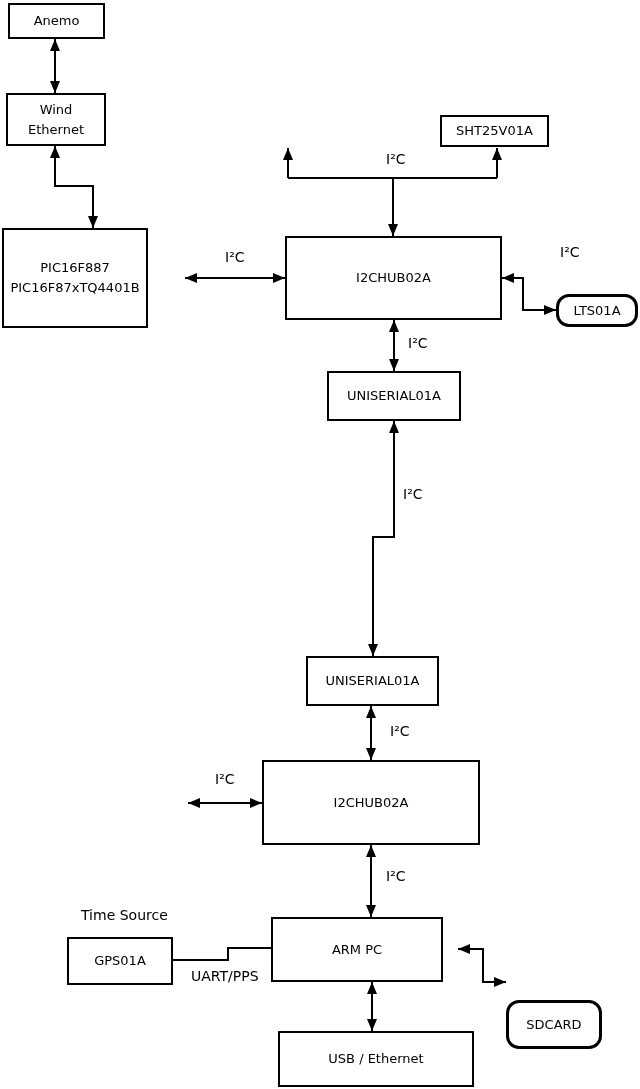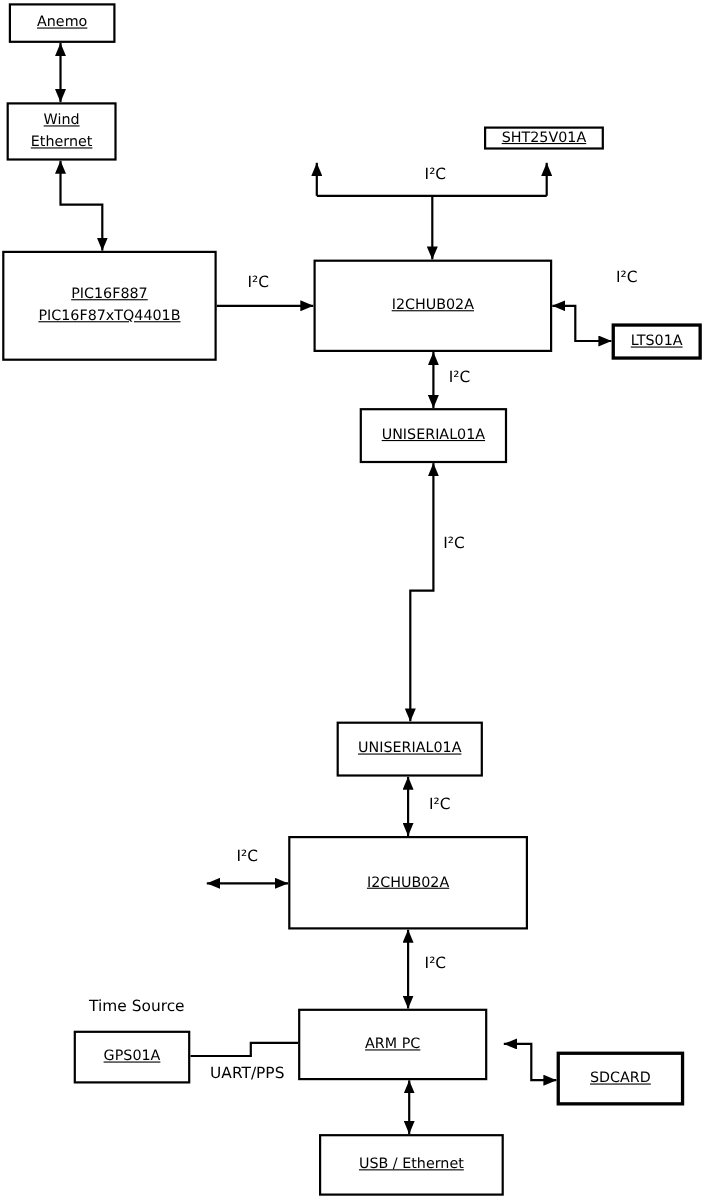--- a/index.html
+++ b/index.html
@@ -18,23 +18,22 @@
     background:#ffffff;
     border:2px solid #000;
     display:flex;
     flex-direction:column;
     align-items:center;
     justify-content:center;
     text-align:center;
     font-size:13px;
     line-height:20px;
     white-space:nowrap;
-    text-decoration:underline;
   }
-  .node.thick{border-width:3px;}
+  .node.thick{border-width:3px;border-radius:13px;}
   .elabel{
     position:absolute;
     font-size:14px;
     line-height:15px;
     white-space:nowrap;
   }
 </style>
 </head>
 <body>
 
@@ -68,27 +67,27 @@
 
   <div class="node" style="left:8px;top:3px;width:97px;height:36px">
     <span>Anemo</span>
   </div>
 
   <div class="node" style="left:6px;top:93px;width:100px;height:53px">
     <span>Wind</span>
     <span>Ethernet</span>
   </div>
 
-  <div class="node" style="left:2px;top:228px;width:195px;height:100px">
+  <div class="node" style="left:2px;top:228px;width:146px;height:100px">
     <span>PIC16F887</span>
     <span>PIC16F87xTQ4401B</span>
   </div>
 
 
-  <div class="node" style="left:440px;top:115px;width:109px;height:21px">
+  <div class="node" style="left:440px;top:115px;width:109px;height:32px">
     <span>SHT25V01A</span>
   </div>
 
   <div class="node" style="left:285px;top:236px;width:217px;height:84px">
     <span>I2CHUB02A</span>
   </div>
 
   <div class="node thick" style="left:556px;top:294px;width:82px;height:33px">
     <span>LTS01A</span>
   </div>
@@ -107,25 +106,25 @@
 
 
   <div class="node" style="left:67px;top:937px;width:106px;height:48px">
     <span>GPS01A</span>
   </div>
 
   <div class="node" style="left:271px;top:917px;width:172px;height:65px">
     <span>ARM PC</span>
   </div>
 
-  <div class="node thick" style="left:506px;top:956px;width:116px;height:49px">
+  <div class="node thick" style="left:506px;top:1000px;width:96px;height:49px">
     <span>SDCARD</span>
   </div>
 
-  <div class="node" style="left:290px;top:1031px;width:168px;height:56px">
+  <div class="node" style="left:278px;top:1031px;width:196px;height:56px">
     <span>USB / Ethernet</span>
   </div>
 
   <div class="elabel" style="left:386px;top:152px">I²C</div>
   <div class="elabel" style="left:225px;top:250px">I²C</div>
   <div class="elabel" style="left:560px;top:245px">I²C</div>
   <div class="elabel" style="left:408px;top:336px">I²C</div>
   <div class="elabel" style="left:403px;top:487px">I²C</div>
   <div class="elabel" style="left:390px;top:724px">I²C</div>
   <div class="elabel" style="left:215px;top:772px">I²C</div>

